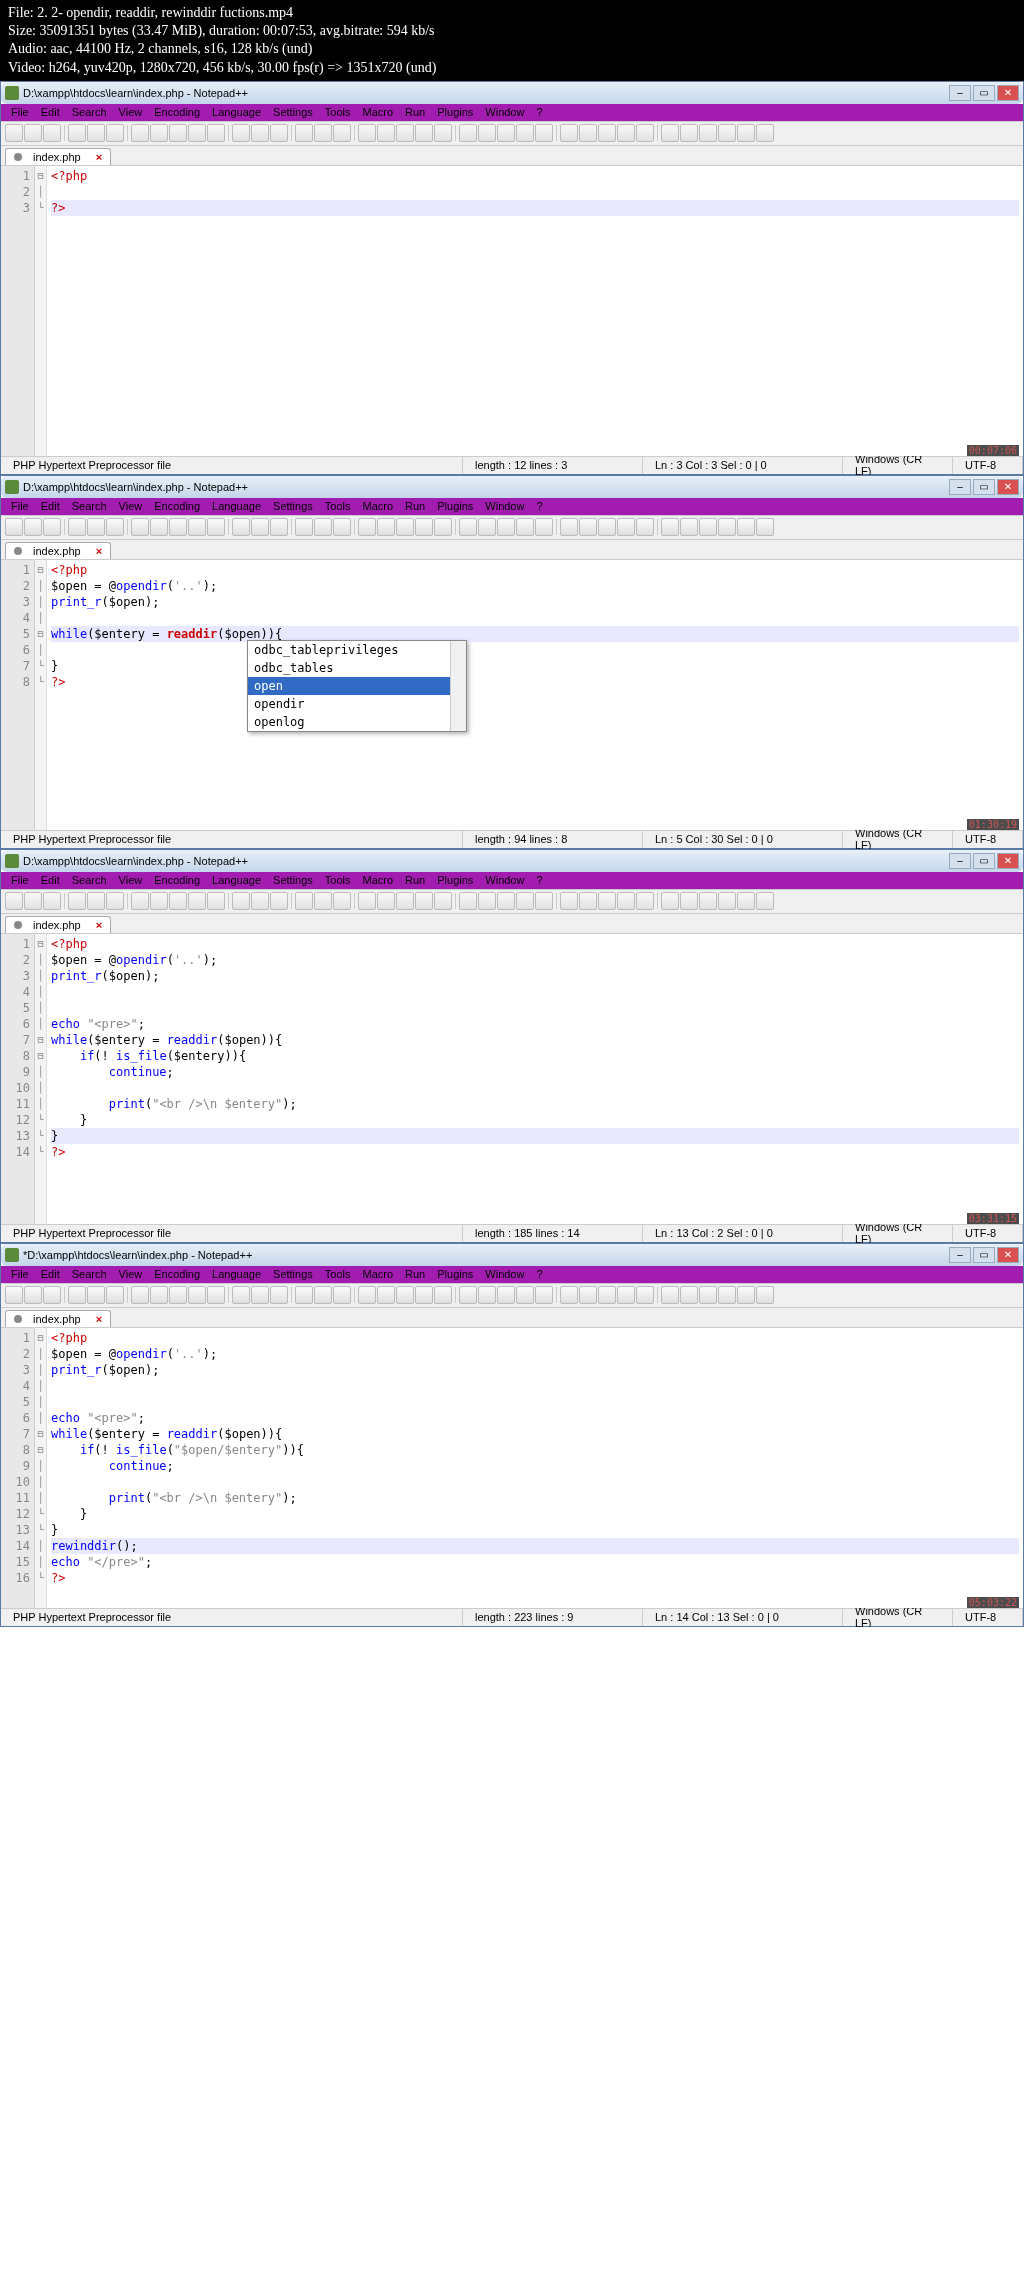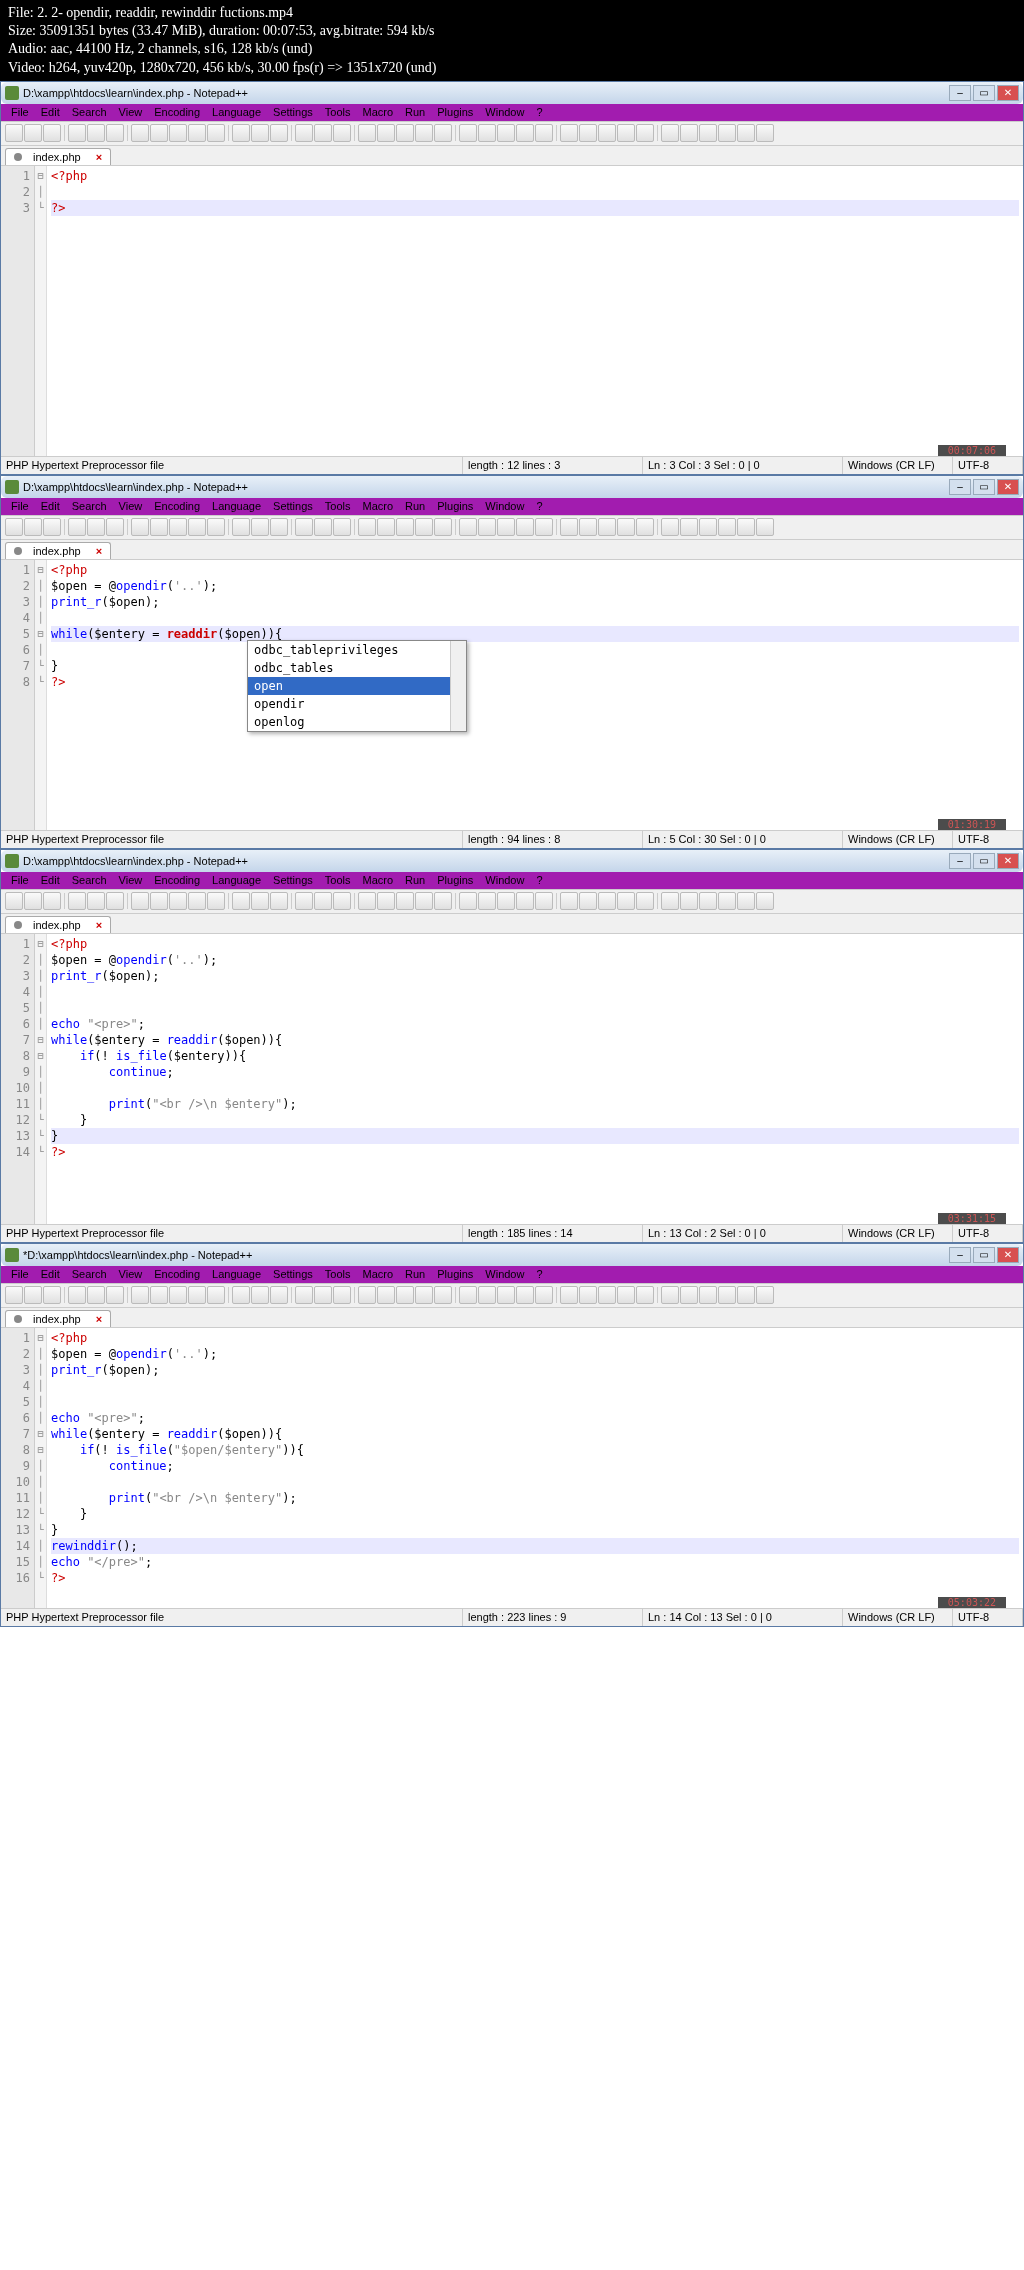--- a/index.html
+++ b/index.html
@@ -42,25 +42,25 @@
   .kw-str { color: #888; }
   .kw-op { color: #000; }
   .kw-readdir { color: #c00; font-weight: bold; }
   
   .autocomplete { position: absolute; background: #fff; border: 1px solid #888; box-shadow: 2px 2px 4px rgba(0,0,0,0.3); font-family: Consolas, monospace; font-size: 12px; min-width: 220px; }
   .autocomplete .item { padding: 1px 6px; }
   .autocomplete .item.sel { background: #316ac5; color: #fff; }
   .autocomplete .scroll { position: absolute; right: 0; top: 0; bottom: 0; width: 16px; background: #f0f0f0; border-left: 1px solid #ccc; }
   
   .statusbar { background: #f0f0f0; border-top: 1px solid #ccc; height: 18px; display: flex; align-items: center; font-size: 11px; }
-  .statusbar .cell { border-right: 1px solid #ccc; padding: 0 5px; height: 100%; display: flex; align-items: center; }
+  .statusbar .cell { border-right: 1px solid #ccc; padding: 0 12px; height: 100%; display: flex; align-items: center; }
   .statusbar .cell.grow { flex: 1; }
   
   .editor-body { min-height: 280px; }
-  .timestamp-badge { position: absolute; right: 17px; bottom: 18px; font-family: monospace; font-size: 10px; color: #c55; background: rgba(0,0,0,0.7); padding: 0 10px; }
+  .timestamp-badge { position: absolute; right: 4px; bottom: 18px; font-family: monospace; font-size: 10px; color: #c55; background: rgba(0,0,0,0.7); padding: 0 2px; }
 </style>
 </head>
 <body>
 
 <div class="header-meta">
   <div>File: 2. 2- opendir, readdir, rewinddir fuctions.mp4</div>
   <div>Size: 35091351 bytes (33.47 MiB), duration: 00:07:53, avg.bitrate: 594 kb/s</div>
   <div>Audio: aac, 44100 Hz, 2 channels, s16, 128 kb/s (und)</div>
   <div>Video: h264, yuv420p, 1280x720, 456 kb/s, 30.00 fps(r) =&gt; 1351x720 (und)</div>
 </div>

